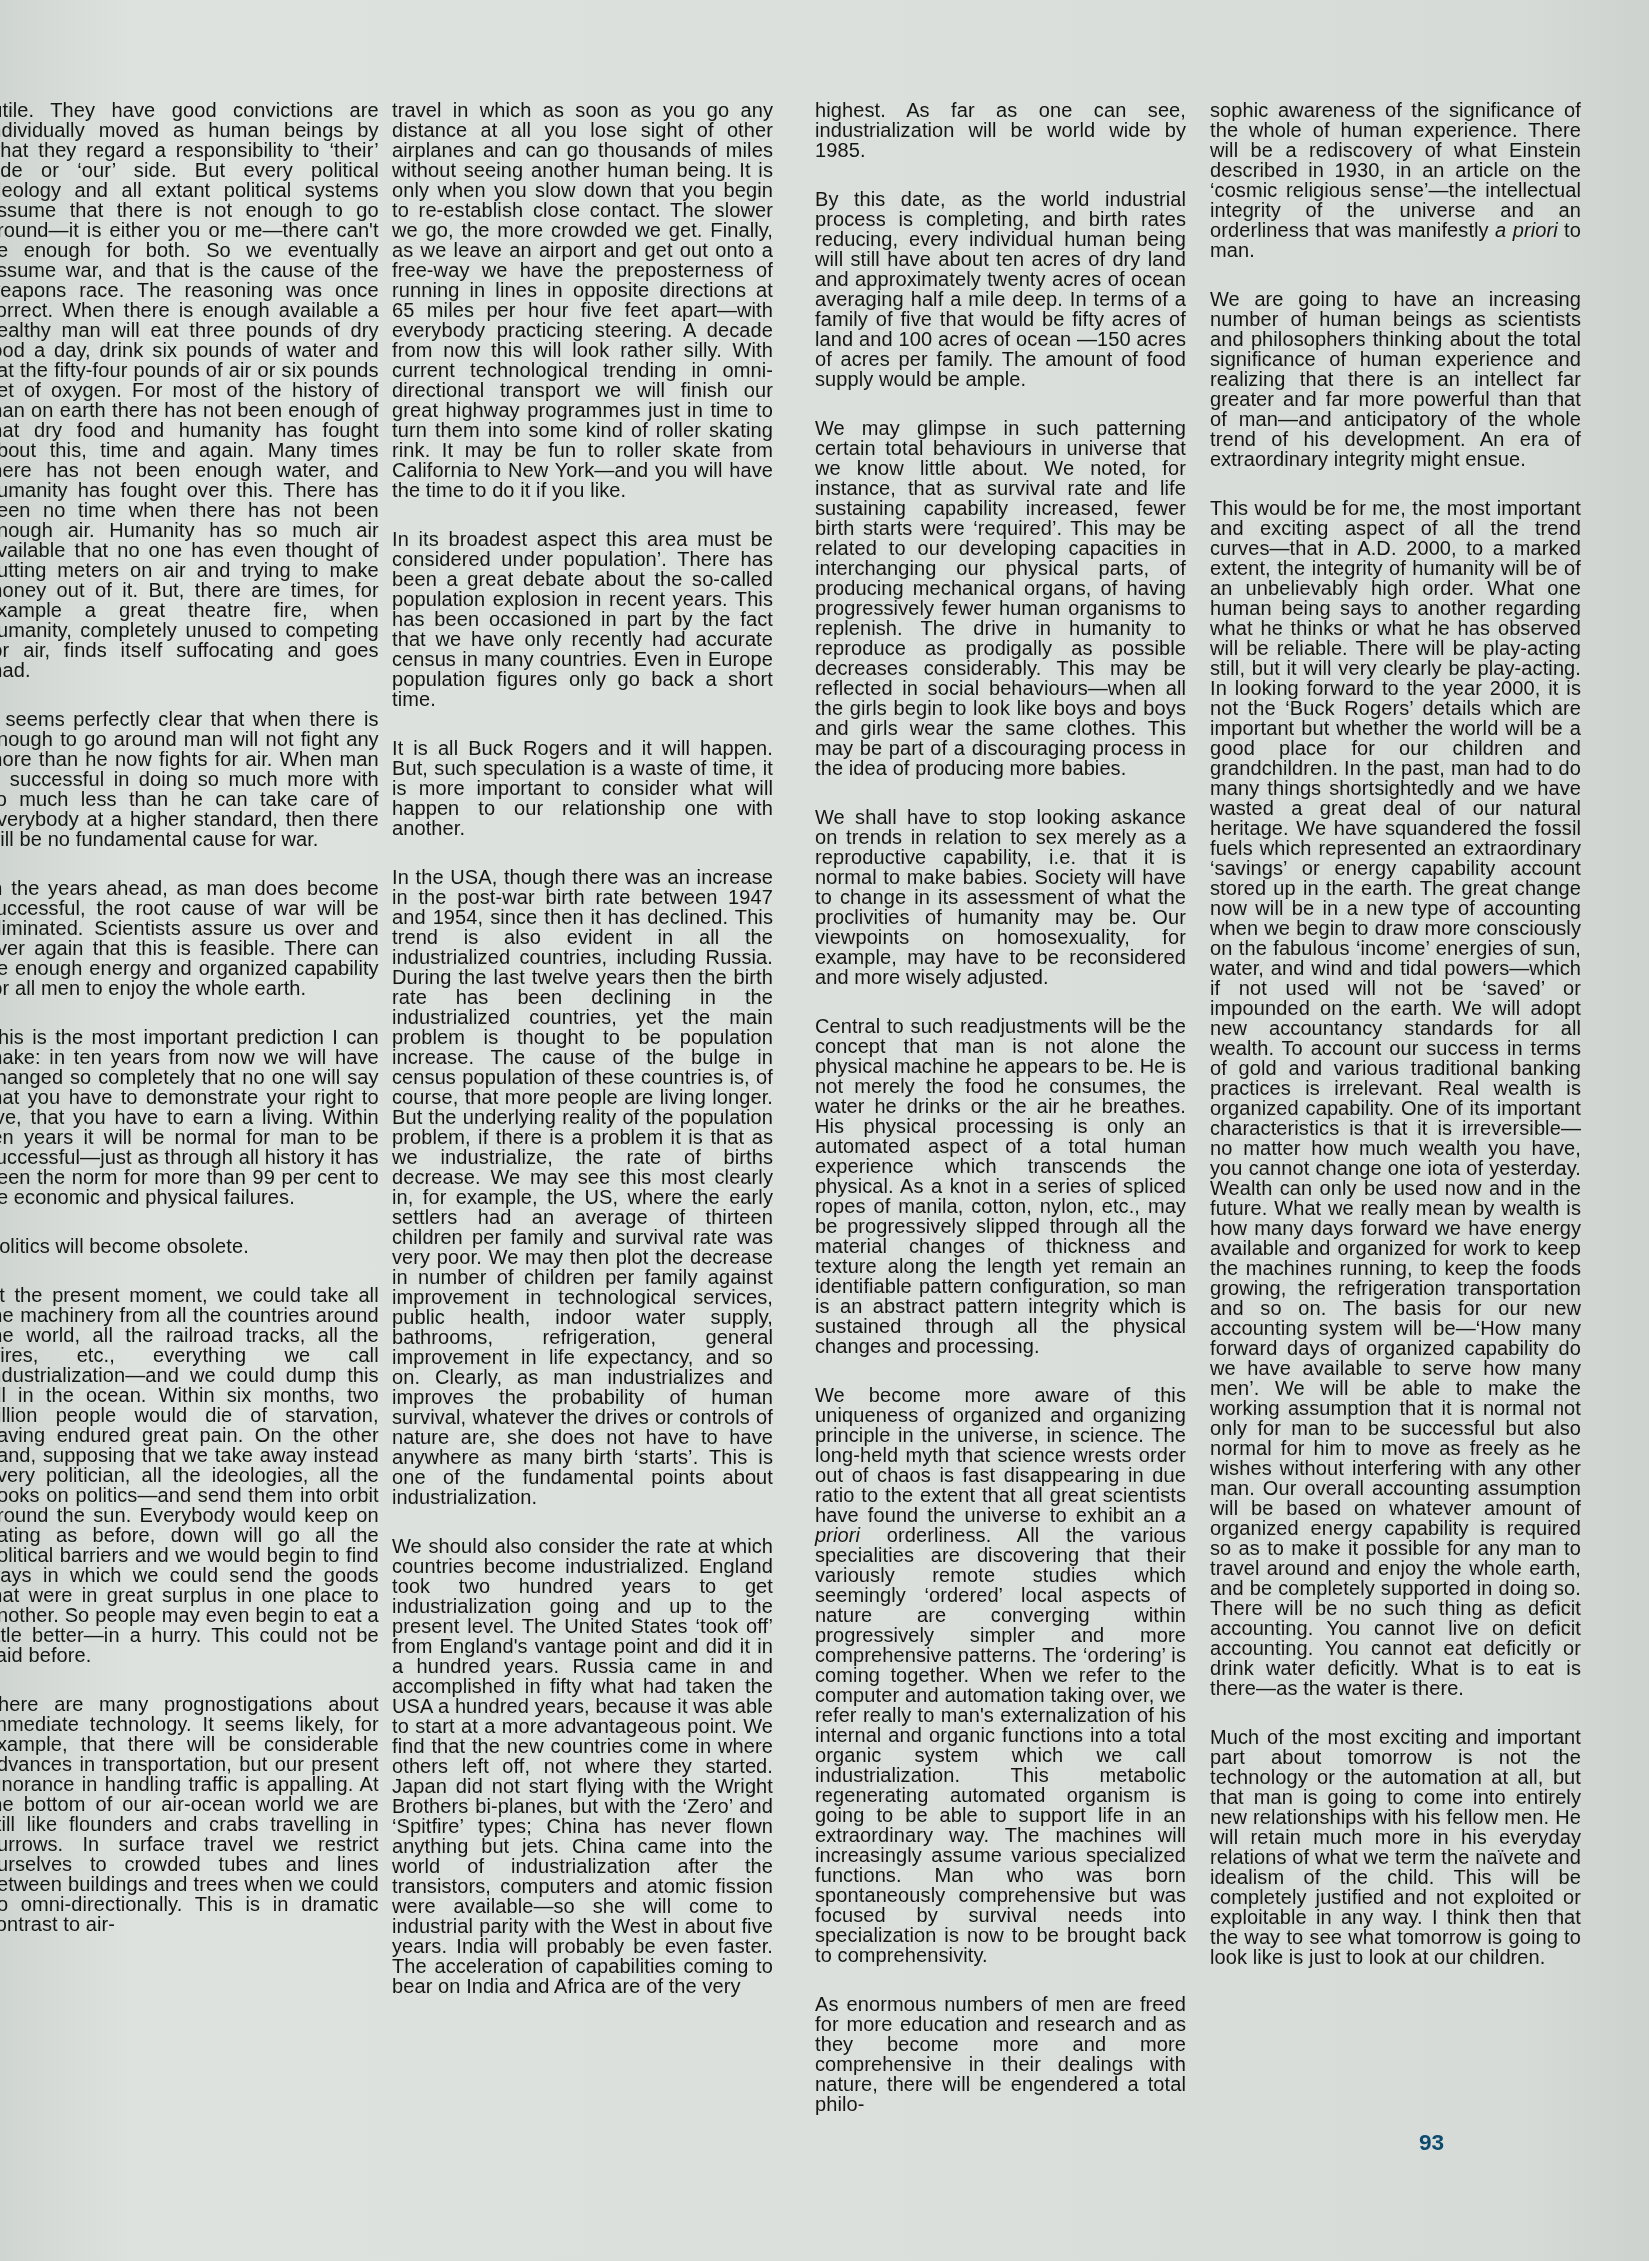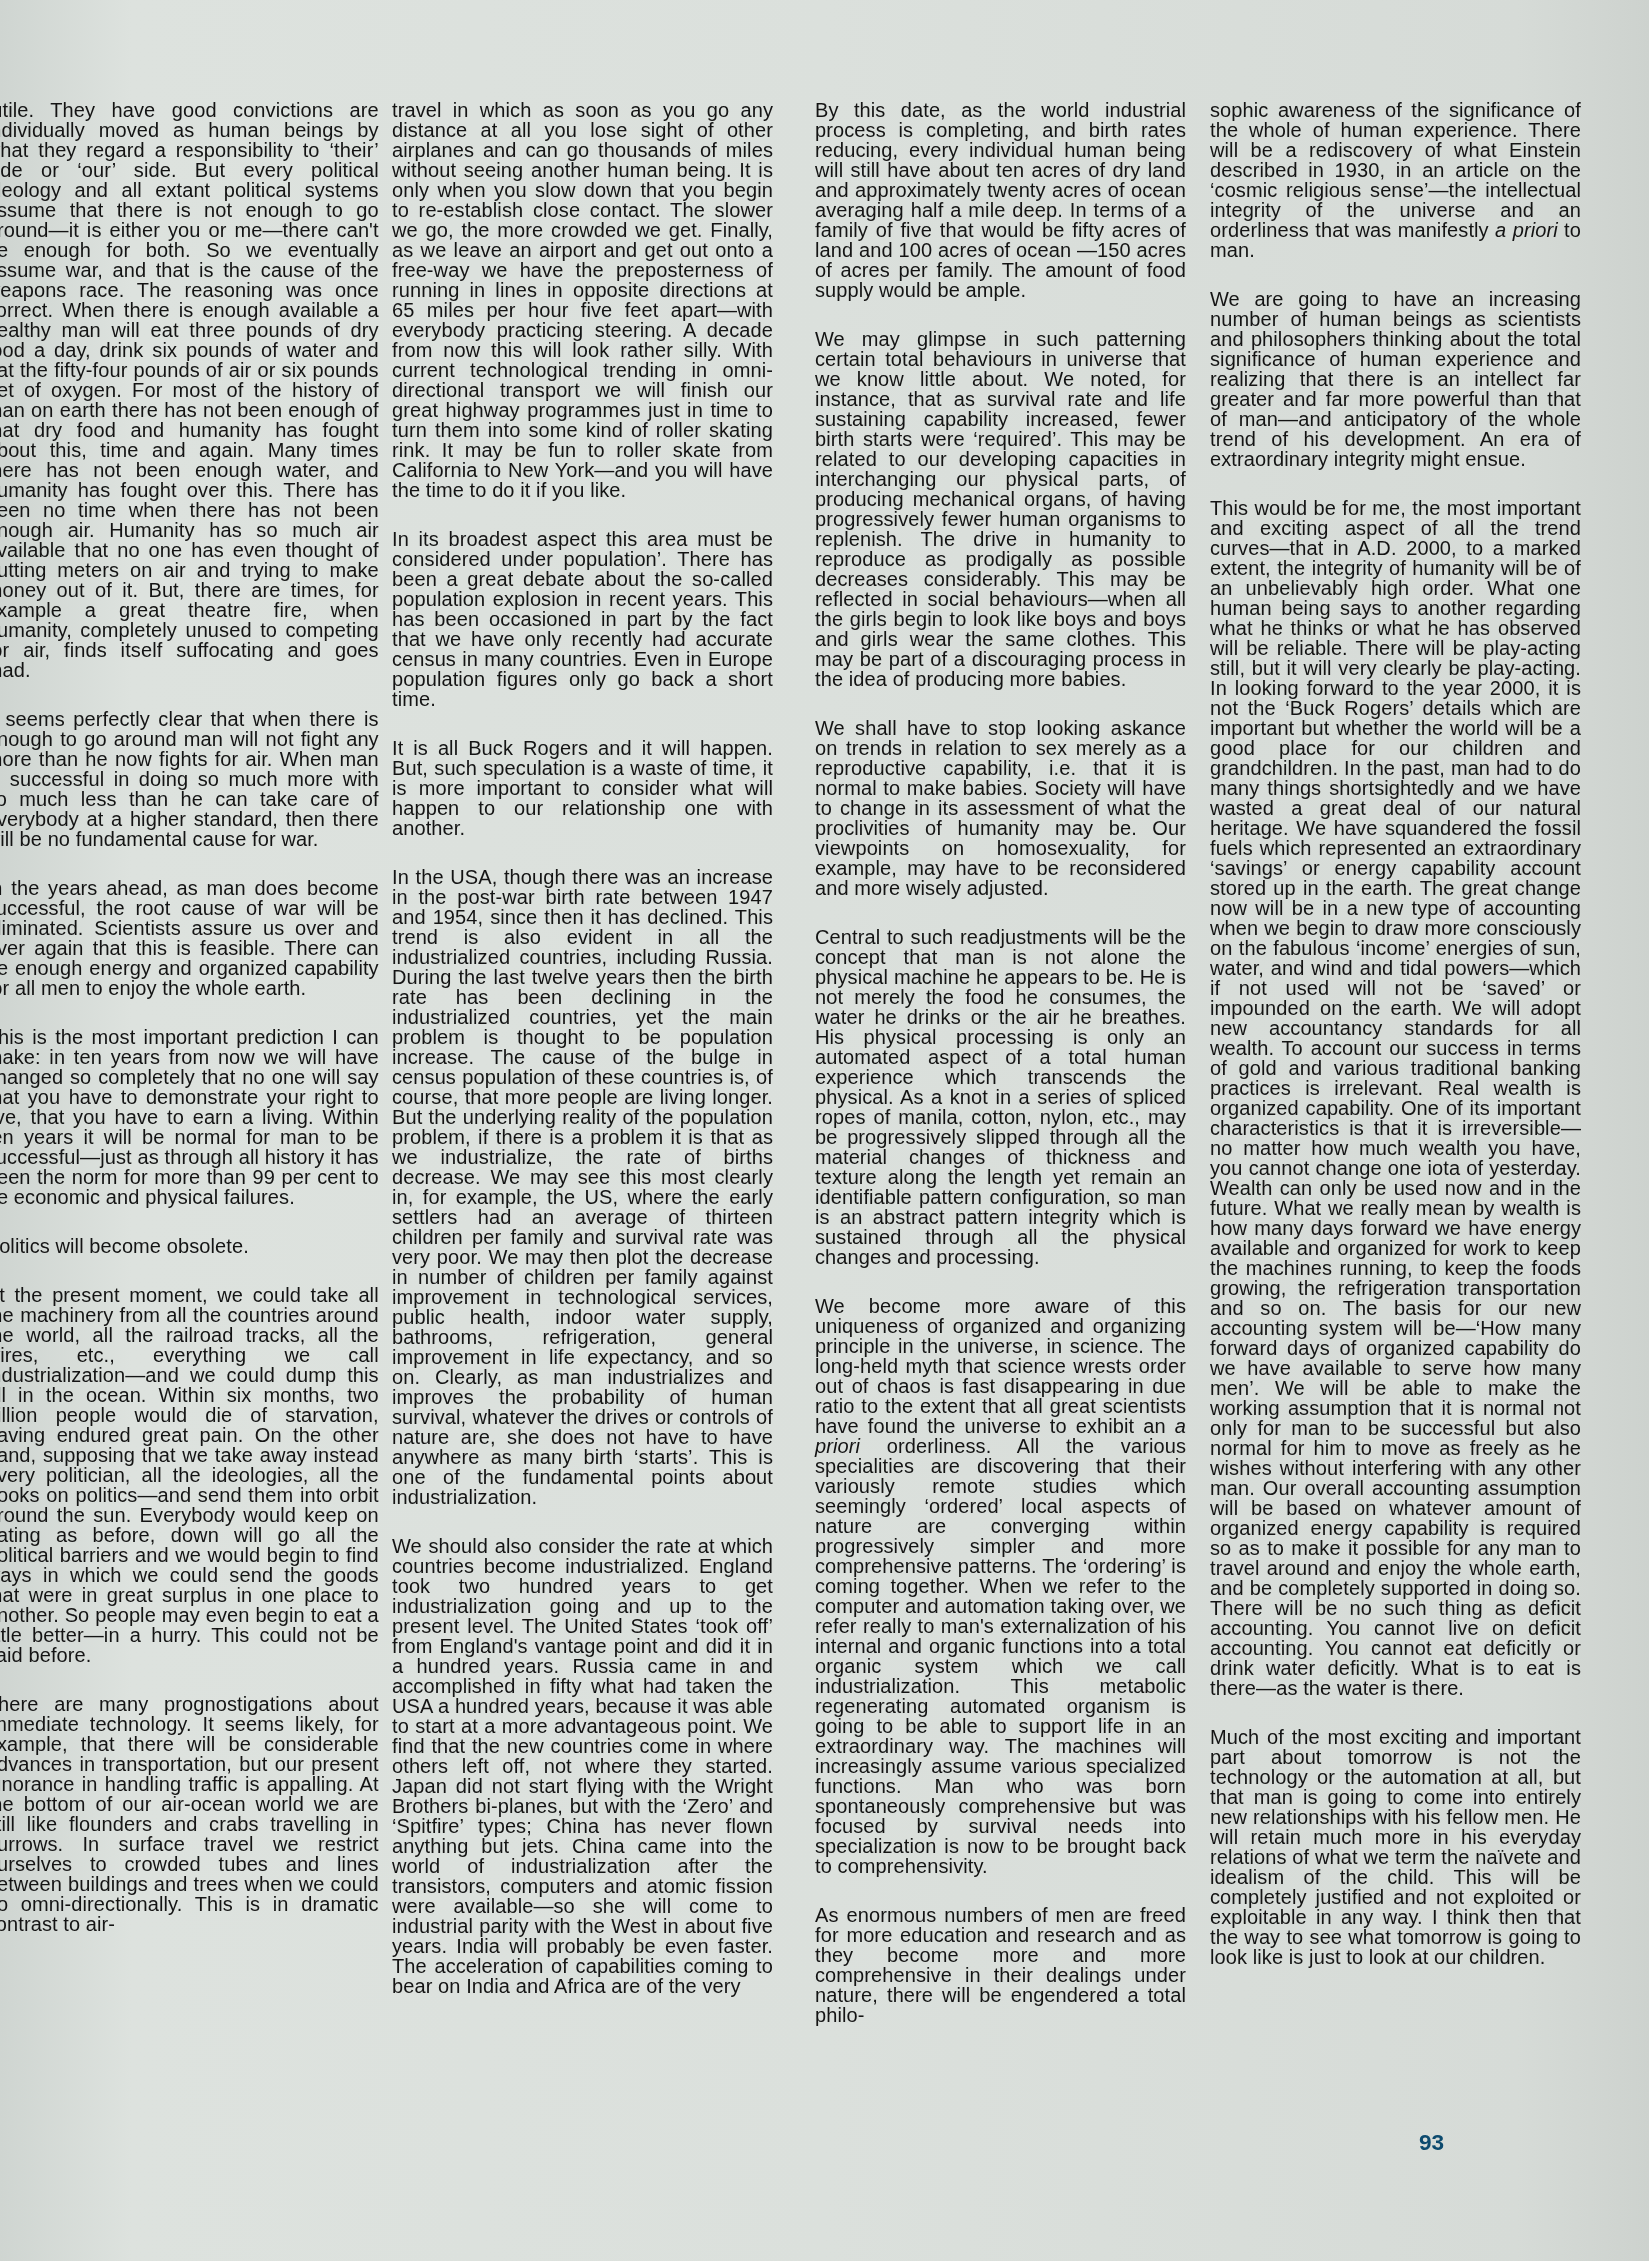--- a/index.html
+++ b/index.html
@@ -44,26 +44,27 @@
       <p>There are many prognostigations about immediate technology. It seems likely, for example, that there will be considerable advances in transportation, but our present ignorance in handling traffic is appalling. At the bottom of our air-ocean world we are still like flounders and crabs travelling in burrows. In surface travel we restrict ourselves to crowded tubes and lines between buildings and trees when we could go omni-directionally. This is in dramatic contrast to air-</p>
     </div>
   <div class="col" id="col2">
       <p>travel in which as soon as you go any distance at all you lose sight of other airplanes and can go thousands of miles without seeing another human being. It is only when you slow down that you begin to re-establish close contact. The slower we go, the more crowded we get. Finally, as we leave an airport and get out onto a free-way we have the preposterness of running in lines in opposite directions at 65 miles per hour five feet apart—with everybody practicing steering. A decade from now this will look rather silly. With current technological trending in omni-directional transport we will finish our great highway programmes just in time to turn them into some kind of roller skating rink. It may be fun to roller skate from California to New York—and you will have the time to do it if you like.</p>
       <p>In its broadest aspect this area must be considered under population’. There has been a great debate about the so-called population explosion in recent years. This has been occasioned in part by the fact that we have only recently had accurate census in many countries. Even in Europe population figures only go back a short time.</p>
       <p>It is all Buck Rogers and it will happen. But, such speculation is a waste of time, it is more important to consider what will happen to our relationship one with another.</p>
       <p>In the USA, though there was an increase in the post-war birth rate between 1947 and 1954, since then it has declined. This trend is also evident in all the industrialized countries, including Russia. During the last twelve years then the birth rate has been declining in the industrialized countries, yet the main problem is thought to be population increase. The cause of the bulge in census population of these countries is, of course, that more people are living longer. But the underlying reality of the population problem, if there is a problem it is that as we industrialize, the rate of births decrease. We may see this most clearly in, for example, the US, where the early settlers had an average of thirteen children per family and survival rate was very poor. We may then plot the decrease in number of children per family against improvement in technological services, public health, indoor water supply, bathrooms, refrigeration, general improvement in life expectancy, and so on. Clearly, as man industrializes and improves the probability of human survival, whatever the drives or controls of nature are, she does not have to have anywhere as many birth ‘starts’. This is one of the fundamental points about industrialization.</p>
       <p>We should also consider the rate at which countries become industrialized. England took two hundred years to get industrialization going and up to the present level. The United States ‘took off’ from England's vantage point and did it in a hundred years. Russia came in and accomplished in fifty what had taken the USA a hundred years, because it was able to start at a more advantageous point. We find that the new countries come in where others left off, not where they started. Japan did not start flying with the Wright Brothers bi-planes, but with the ‘Zero’ and ‘Spitfire’ types; China has never flown anything but jets. China came into the world of industrialization after the transistors, computers and atomic fission were available—so she will come to industrial parity with the West in about five years. India will probably be even faster. The acceleration of capabilities coming to bear on India and Africa are of the very</p>
     </div>
   <div class="col" id="col3">
+      <p>highest. As far as one can see, industrialization will be world wide by 1985.</p>
       <p>By this date, as the world industrial process is completing, and birth rates reducing, every individual human being will still have about ten acres of dry land and approximately twenty acres of ocean averaging half a mile deep. In terms of a family of five that would be fifty acres of land and 100 acres of ocean —150 acres of acres per family. The amount of food supply would be ample.</p>
       <p>We may glimpse in such patterning certain total behaviours in universe that we know little about. We noted, for instance, that as survival rate and life sustaining capability increased, fewer birth starts were ‘required’. This may be related to our developing capacities in interchanging our physical parts, of producing mechanical organs, of having progressively fewer human organisms to replenish. The drive in humanity to reproduce as prodigally as possible decreases considerably. This may be reflected in social behaviours—when all the girls begin to look like boys and boys and girls wear the same clothes. This may be part of a discouraging process in the idea of producing more babies.</p>
       <p>We shall have to stop looking askance on trends in relation to sex merely as a reproductive capability, i.e. that it is normal to make babies. Society will have to change in its assessment of what the proclivities of humanity may be. Our viewpoints on homosexuality, for example, may have to be reconsidered and more wisely adjusted.</p>
       <p>Central to such readjustments will be the concept that man is not alone the physical machine he appears to be. He is not merely the food he consumes, the water he drinks or the air he breathes. His physical processing is only an automated aspect of a total human experience which transcends the physical. As a knot in a series of spliced ropes of manila, cotton, nylon, etc., may be progressively slipped through all the material changes of thickness and texture along the length yet remain an identifiable pattern configuration, so man is an abstract pattern integrity which is sustained through all the physical changes and processing.</p>
       <p>We become more aware of this uniqueness of organized and organizing principle in the universe, in science. The long-held myth that science wrests order out of chaos is fast disappearing in due ratio to the extent that all great scientists have found the universe to exhibit an <em>a priori</em> orderliness. All the various specialities are discovering that their variously remote studies which seemingly ‘ordered’ local aspects of nature are converging within progressively simpler and more comprehensive patterns. The ‘ordering’ is coming together. When we refer to the computer and automation taking over, we refer really to man's externalization of his internal and organic functions into a total organic system which we call industrialization. This metabolic regenerating automated organism is going to be able to support life in an extraordinary way. The machines will increasingly assume various specialized functions. Man who was born spontaneously comprehensive but was focused by survival needs into specialization is now to be brought back to comprehensivity.</p>
-      <p>As enormous numbers of men are freed for more education and research and as they become more and more comprehensive in their dealings under nature, there will be engendered a total philo-</p>
+      <p>As enormous numbers of men are freed for more education and research and as they become more and more comprehensive in their dealings with nature, there will be engendered a total philo-</p>
     </div>
   <div class="col" id="col4">
       <p>sophic awareness of the significance of the whole of human experience. There will be a rediscovery of what Einstein described in 1930, in an article on the ‘cosmic religious sense’—the intellectual integrity of the universe and an orderliness that was manifestly <em>a priori</em> to man.</p>
       <p>We are going to have an increasing number of human beings as scientists and philosophers thinking about the total significance of human experience and realizing that there is an intellect far greater and far more powerful than that of man—and anticipatory of the whole trend of his development. An era of extraordinary integrity might ensue.</p>
       <p>This would be for me, the most important and exciting aspect of all the trend curves—that in A.D. 2000, to a marked extent, the integrity of humanity will be of an unbelievably high order. What one human being says to another regarding what he thinks or what he has observed will be reliable. There will be play-acting still, but it will very clearly be play-acting. In looking forward to the year 2000, it is not the ‘Buck Rogers’ details which are important but whether the world will be a good place for our children and grandchildren. In the past, man had to do many things shortsightedly and we have wasted a great deal of our natural heritage. We have squandered the fossil fuels which represented an extraordinary ‘savings’ or energy capability account stored up in the earth. The great change now will be in a new type of accounting when we begin to draw more consciously on the fabulous ‘income’ energies of sun, water, and wind and tidal powers—which if not used will not be ‘saved’ or impounded on the earth. We will adopt new accountancy standards for all wealth. To account our success in terms of gold and various traditional banking practices is irrelevant. Real wealth is organized capability. One of its important characteristics is that it is irreversible—no matter how much wealth you have, you cannot change one iota of yesterday. Wealth can only be used now and in the future. What we really mean by wealth is how many days forward we have energy available and organized for work to keep the machines running, to keep the foods growing, the refrigeration transportation and so on. The basis for our new accounting system will be—‘How many forward days of organized capability do we have available to serve how many men’. We will be able to make the working assumption that it is normal not only for man to be successful but also normal for him to move as freely as he wishes without interfering with any other man. Our overall accounting assumption will be based on whatever amount of organized energy capability is required so as to make it possible for any man to travel around and enjoy the whole earth, and be completely supported in doing so. There will be no such thing as deficit accounting. You cannot live on deficit accounting. You cannot eat deficitly or drink water deficitly. What is to eat is there—as the water is there.</p>
       <p>Much of the most exciting and important part about tomorrow is not the technology or the automation at all, but that man is going to come into entirely new relationships with his fellow men. He will retain much more in his everyday relations of what we term the naïvete and idealism of the child. This will be completely justified and not exploited or exploitable in any way. I think then that the way to see what tomorrow is going to look like is just to look at our children.</p>
     </div>
   <div class="page-number">93</div>
 </div>
 

